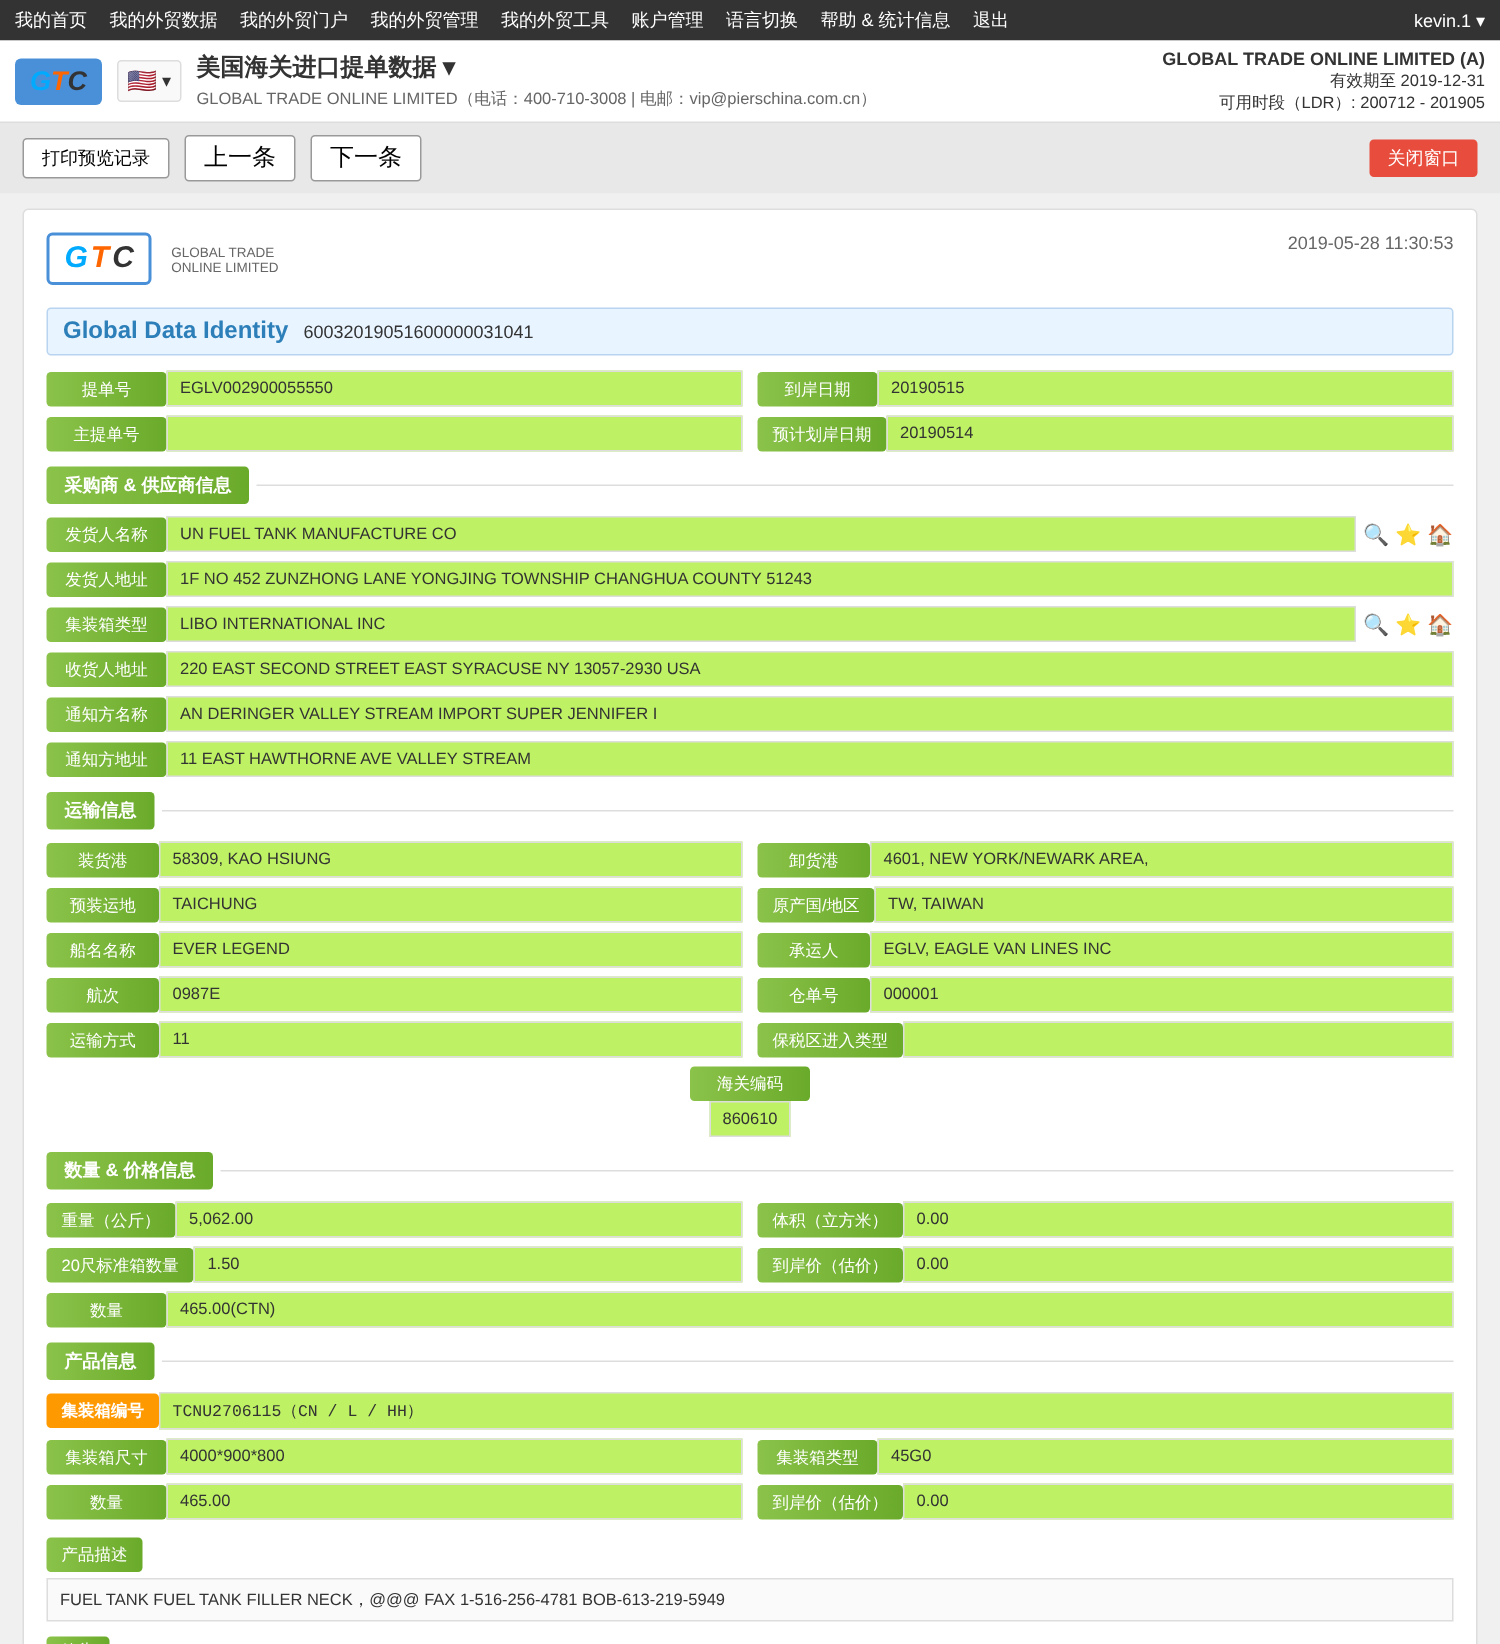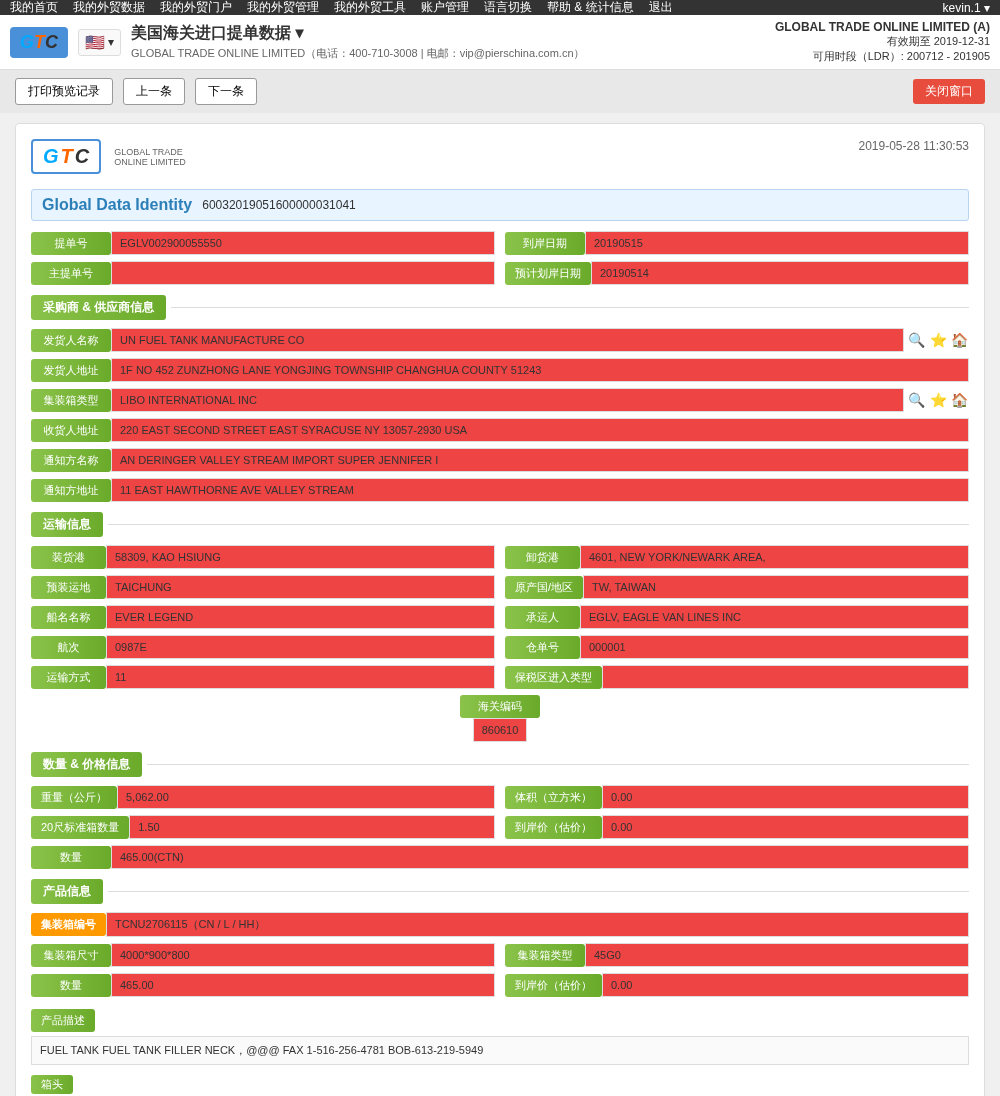--- a/index.html
+++ b/index.html
@@ -1,58 +1,58 @@
 <!DOCTYPE html>
 <html><head>
   <meta charset="utf-8">
   <style>
     * { box-sizing: border-box; margin: 0; padding: 0; }
     body { font-family: Arial, sans-serif; font-size: 12px; background: #f0f0f0; color: #333; }
 
     
-    .top-nav { background: #333; color: #fff; display: flex; align-items: center; justify-content: space-between; padding: 0 10px; height: 15px; font-size: 12px; }
+    .top-nav { background: #333; color: #fff; display: flex; align-items: center; justify-content: space-between; padding: 0 10px; height: 27px; font-size: 12px; }
     .top-nav-left { display: flex; gap: 15px; }
     .top-nav-item { color: #fff; cursor: pointer; display: flex; align-items: center; gap: 3px; }
     .top-nav-right { color: #fff; }
 
     
     .header { background: #fff; display: flex; align-items: center; justify-content: space-between; padding: 5px 10px; border-bottom: 1px solid #ddd; }
     .header-left { display: flex; align-items: center; gap: 10px; }
     .logo-box { background: #4a90d9; color: #fff; font-weight: bold; font-size: 18px; padding: 5px 10px; border-radius: 4px; display: flex; align-items: center; }
     .flag-box { display: flex; align-items: center; gap: 3px; border: 1px solid #ddd; padding: 3px 6px; border-radius: 3px; cursor: pointer; background: #f9f9f9; }
     .flag-icon { font-size: 16px; }
     .page-title { font-size: 16px; font-weight: bold; color: #333; }
     .subtitle { font-size: 11px; color: #666; margin-top: 2px; }
     .header-right { text-align: right; font-size: 11px; color: #333; }
     .header-right .company { font-weight: bold; color: #333; font-size: 12px; }
 
     
     .toolbar { background: #e8e8e8; padding: 8px 15px; display: flex; align-items: center; gap: 10px; }
     .btn-print { background: #fff; border: 1px solid #999; padding: 4px 12px; border-radius: 3px; cursor: pointer; font-size: 12px; }
-    .btn-nav { background: #fff; border: 1px solid #999; padding: 4px 12px; border-radius: 3px; cursor: pointer; font-size: 12px; }
+    .btn-nav { background: #fff; border: 1px solid #999; padding: 4px 12px; border-radius: 3px; cursor: pointer; font-size: 16px; }
     .btn-close { background: #e74c3c; color: #fff; border: none; padding: 4px 12px; border-radius: 3px; cursor: pointer; font-size: 12px; }
 
     
     .main-content { background: #f0f0f0; padding: 10px 15px; }
     .document-card { background: #fff; border: 1px solid #ddd; border-radius: 4px; padding: 15px; margin-bottom: 5px; }
 
     
     .doc-header { display: flex; justify-content: space-between; align-items: flex-start; margin-bottom: 15px; }
     .doc-logo { display: flex; align-items: center; gap: 8px; }
     .doc-datetime { color: #666; font-size: 12px; }
 
     
     .identity-row { background: #e8f4ff; border: 1px solid #b8d4f0; border-radius: 3px; padding: 6px 10px; margin-bottom: 10px; display: flex; align-items: center; gap: 10px; }
     .identity-label { color: #2c7fb8; font-weight: bold; font-size: 16px; }
     .identity-value { color: #333; font-size: 12px; }
 
     
     .info-row { display: flex; align-items: center; margin-bottom: 6px; gap: 0; }
     .field-label { background: linear-gradient(to right, #8bc34a, #6aaa2a); color: #fff; padding: 4px 10px; border-radius: 3px; font-size: 11px; min-width: 80px; text-align: center; white-space: nowrap; }
-    .field-value { border: 1px solid #ddd; padding: 4px 8px; flex: 1; font-size: 11px; background: #ef4444; min-height: 24px; display: flex; align-items: center; }
+    .field-value { border: 1px solid #ddd; padding: 4px 8px; flex: 1; font-size: 11px; background: #bef264; min-height: 24px; display: flex; align-items: center; }
     .field-icons { display: flex; gap: 4px; margin-left: 5px; align-items: center; }
     .field-icon { font-size: 14px; cursor: pointer; }
 
     
     .section-header { display: flex; align-items: center; margin: 10px 0 8px 0; }
     .section-tag { background: linear-gradient(to right, #8bc34a, #6aaa2a); color: #fff; padding: 4px 12px; border-radius: 3px; font-size: 12px; font-weight: bold; }
     .section-line { flex: 1; height: 1px; background: #ddd; margin-left: 5px; }
 
     
     .transport-grid { display: grid; grid-template-columns: 1fr 1fr; gap: 6px 10px; }
@@ -295,21 +295,21 @@
       <span class="field-value" style="flex:1;">465.00(CTN)</span>
     </div>
 
     <div class="section-header">
       <span class="section-tag">产品信息</span>
       <div class="section-line"></div>
     </div>
 
     <div class="info-row" style="margin-bottom:6px;">
       <span style="background:#ff9900; color:#fff; padding:4px 10px; border-radius:3px; font-size:11px; font-weight:bold; white-space:nowrap;">集装箱编号</span>
-      <span class="field-value" style="flex:1;">TCNU2706115（CN / L / HH）</span>
+      <span class="field-value" style="flex:1;font-family:Liberation Mono, monospace;">TCNU2706115（CN / L / HH）</span>
     </div>
 
     <div class="half-row">
       <div class="inline-field">
         <span class="field-label">集装箱尺寸</span>
         <span class="field-value">4000*900*800</span>
       </div>
       <div class="inline-field">
         <span class="field-label">集装箱类型</span>
         <span class="field-value">45G0</span>

